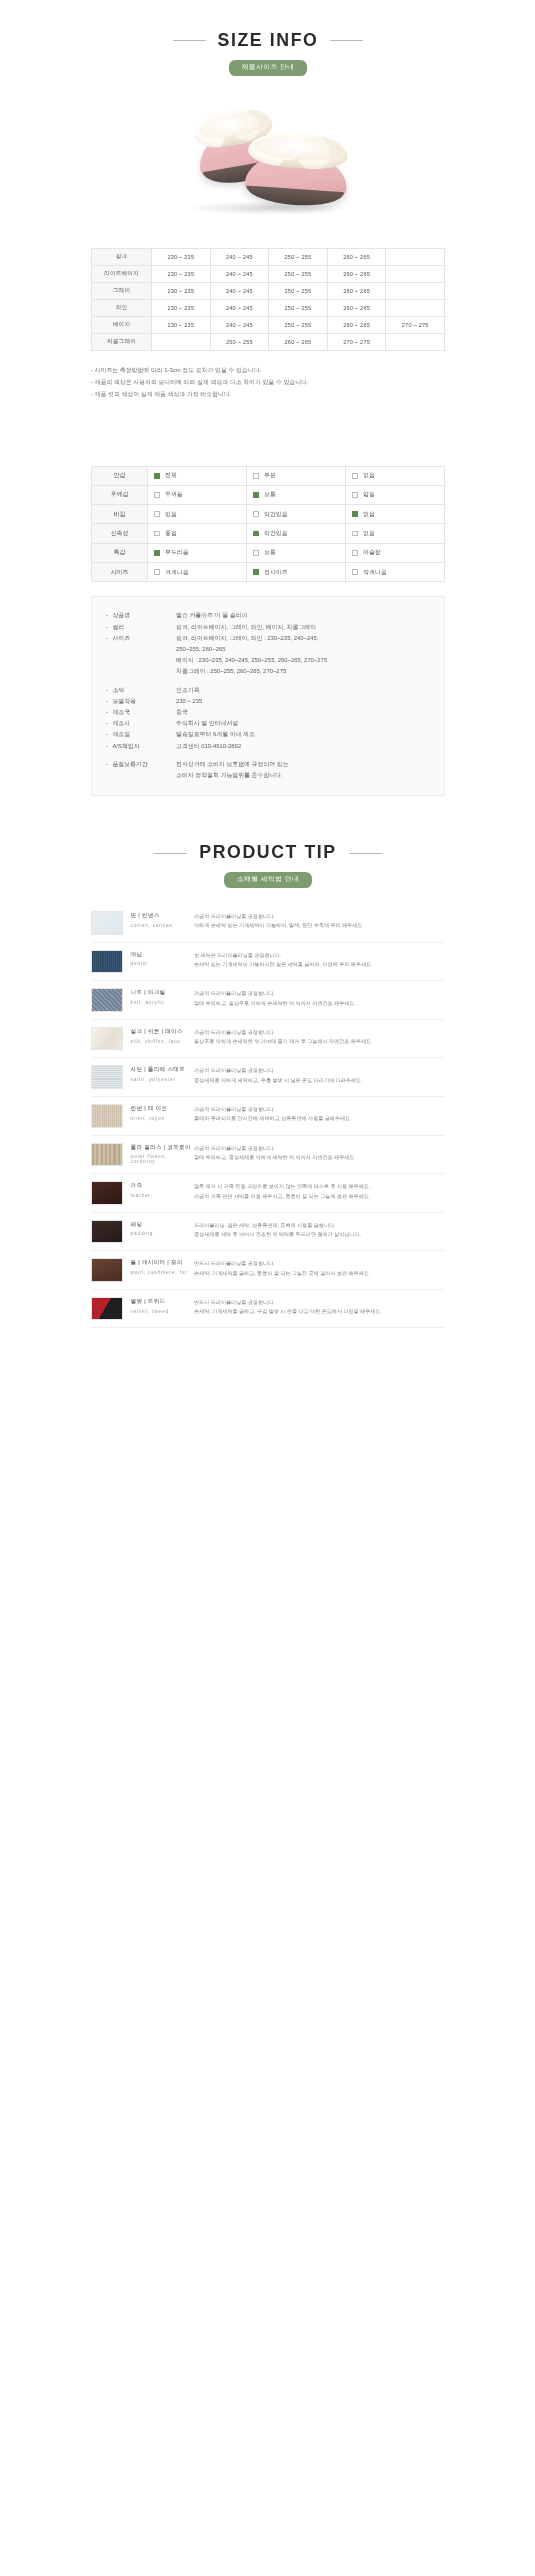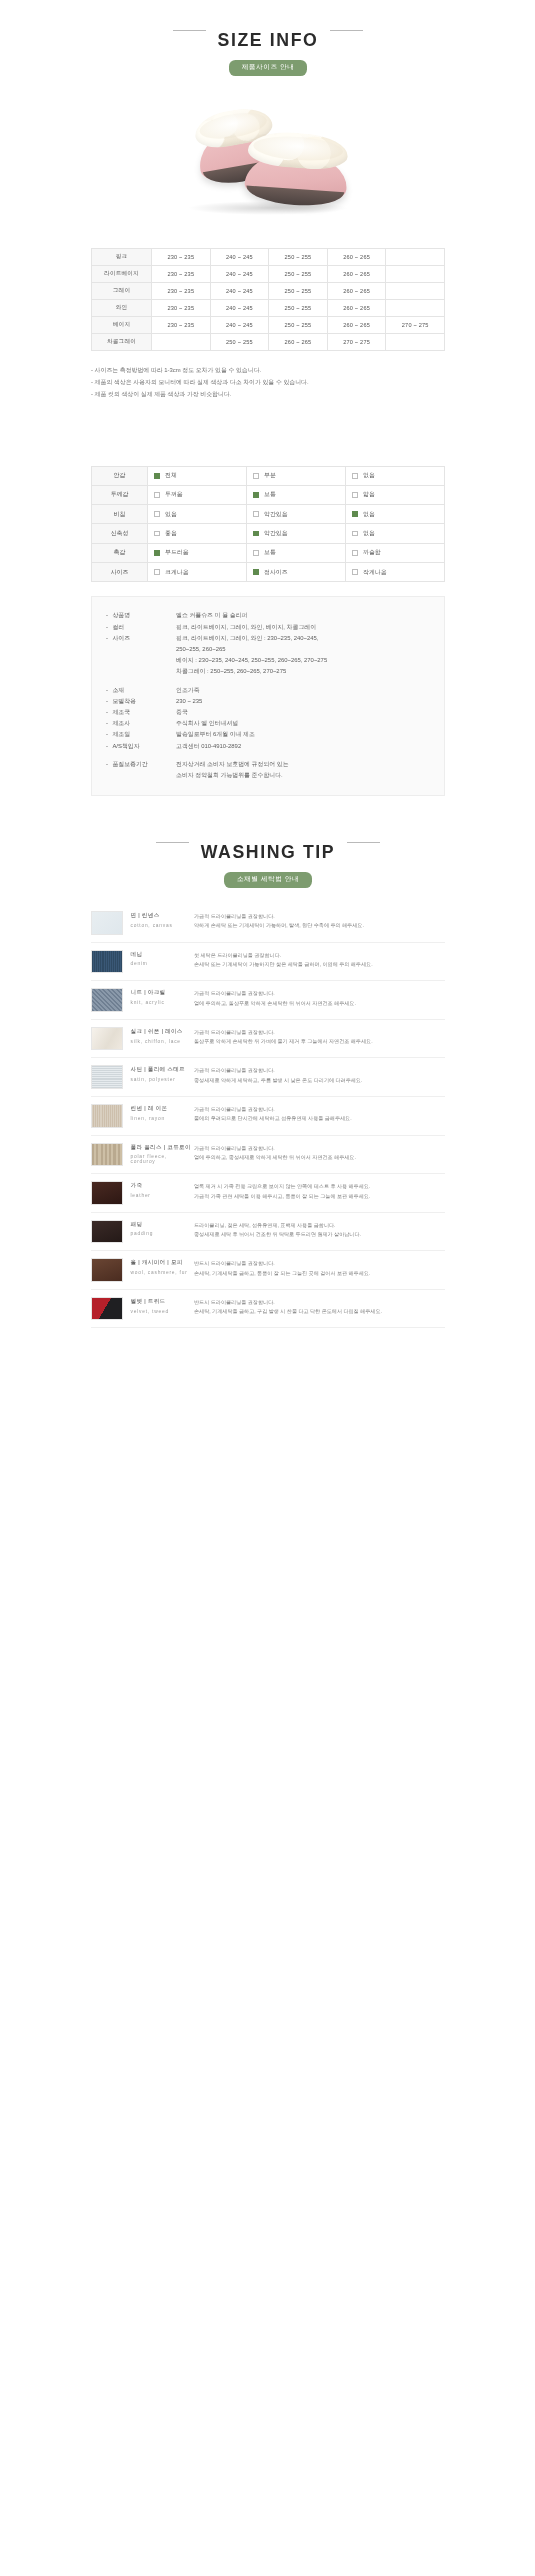--- a/index.html
+++ b/index.html
@@ -9,21 +9,21 @@
     background:#ffffff;
     font-family:"Liberation Sans", sans-serif;
     color:#3a3a3a;
     -webkit-font-smoothing:antialiased;
   }
   .page { width:536px; margin:0 auto; position:relative; }
 
   
   .sect-head { text-align:center; }
   .sect-title-row {
-    display:flex; align-items:flex-start; justify-content:center; gap:11.8px;
+    display:flex; align-items:center; justify-content:center; gap:11.8px;
   }
   .sect-rule { width:33px; height:0.5px; background:#b9b9b9; }
   .sect-title {
     font-size:17.7px; letter-spacing:1.6px; font-weight:bold; color:#2b2b2b;
     font-family:"Liberation Sans", sans-serif;
   }
   .sect-sub {
     display:inline-block; margin-top:8.6px;
     background:#7d9c6f; color:#fff; font-size:6.7px; letter-spacing:0.5px;
     padding:3.2px 13px 3.8px; border-radius:6.4px;
@@ -434,21 +434,21 @@
           </div>
         </div>
       </div>
   </div>
 
   <div style="height:46px"></div>
 
   <div class="sect-head">
     <div class="sect-title-row">
       <span class="sect-rule"></span>
-      <span class="sect-title">WASHING TIP</span>
+      <span class="sect-title">PRODUCT TIP</span>
       <span class="sect-rule"></span>
     </div>
     <span class="sect-sub">소재별 세탁법 안내</span>
   </div>
 
   <div class="wash-wrap">
     <div id="wash-rows">
         <div class="wash-row">
           <div class="swatch sw-cotton"></div>
           <div class="wash-name">

